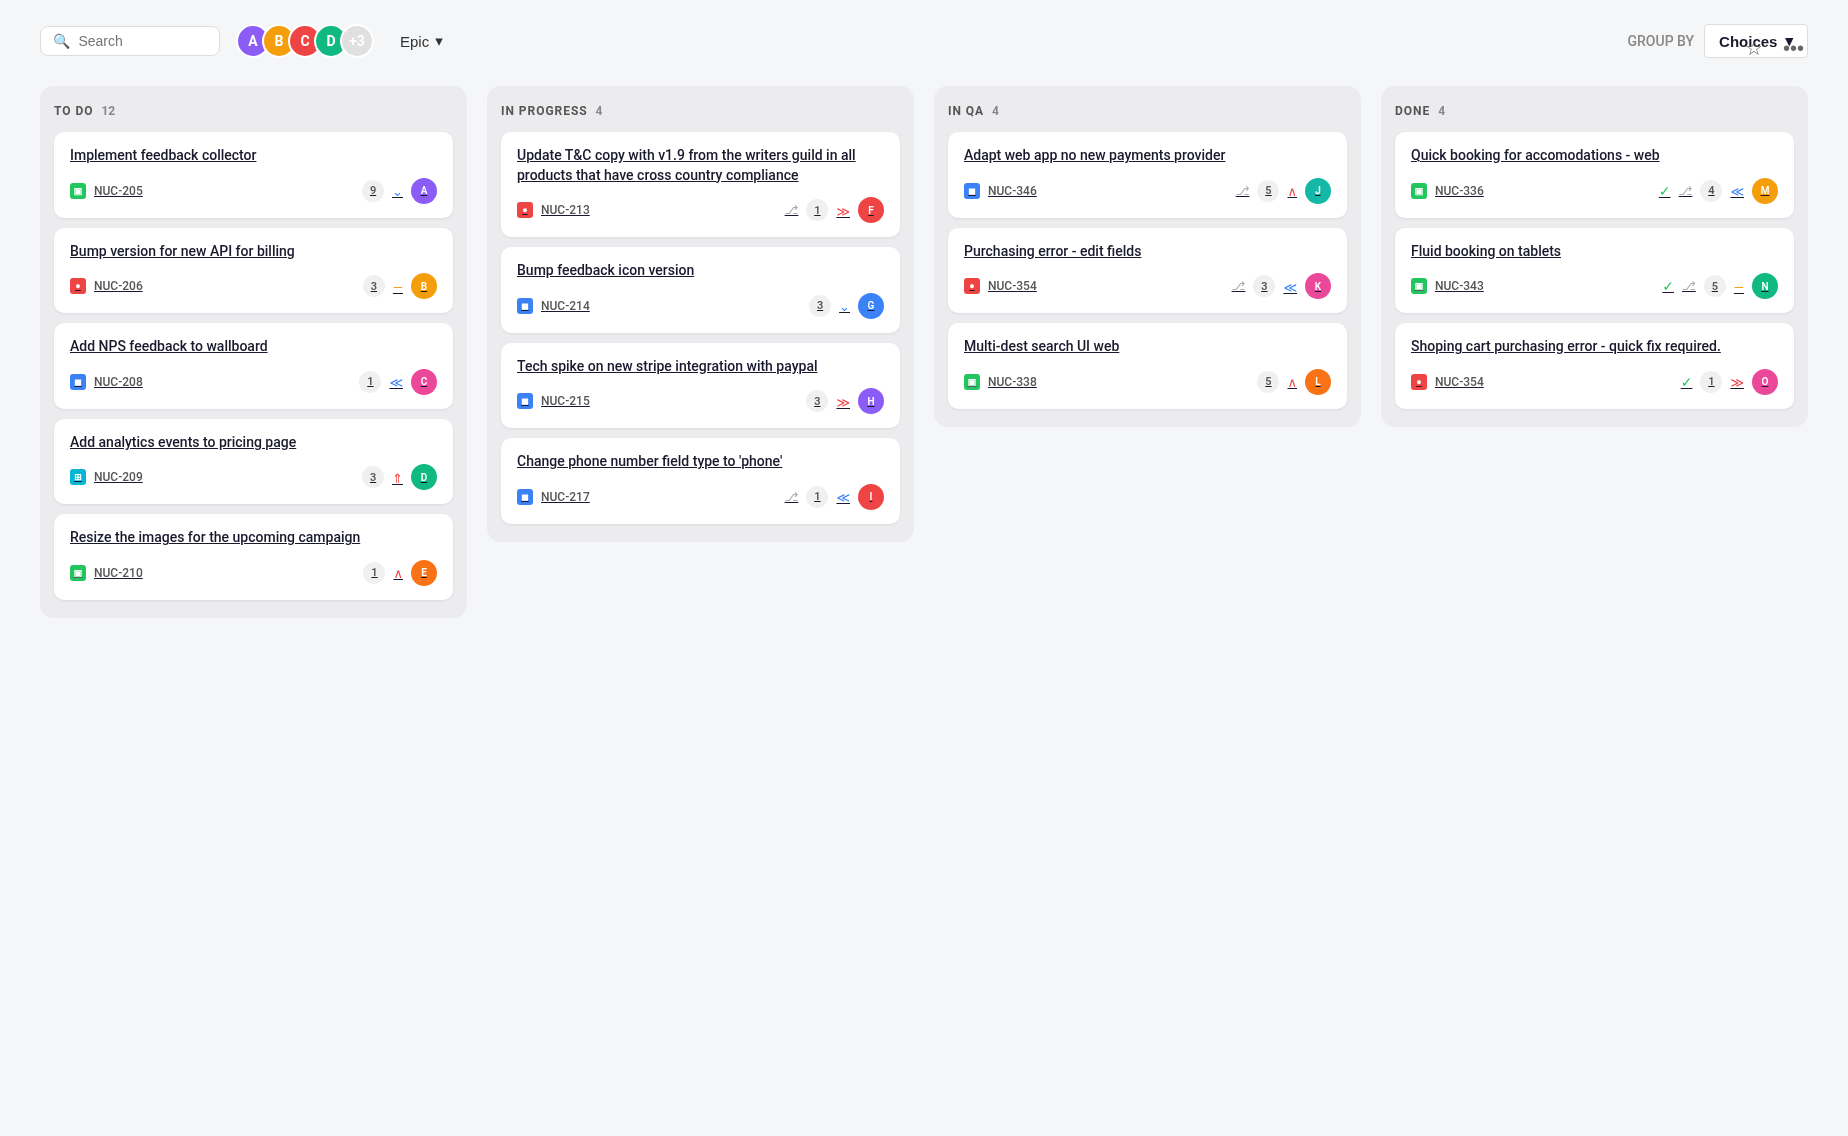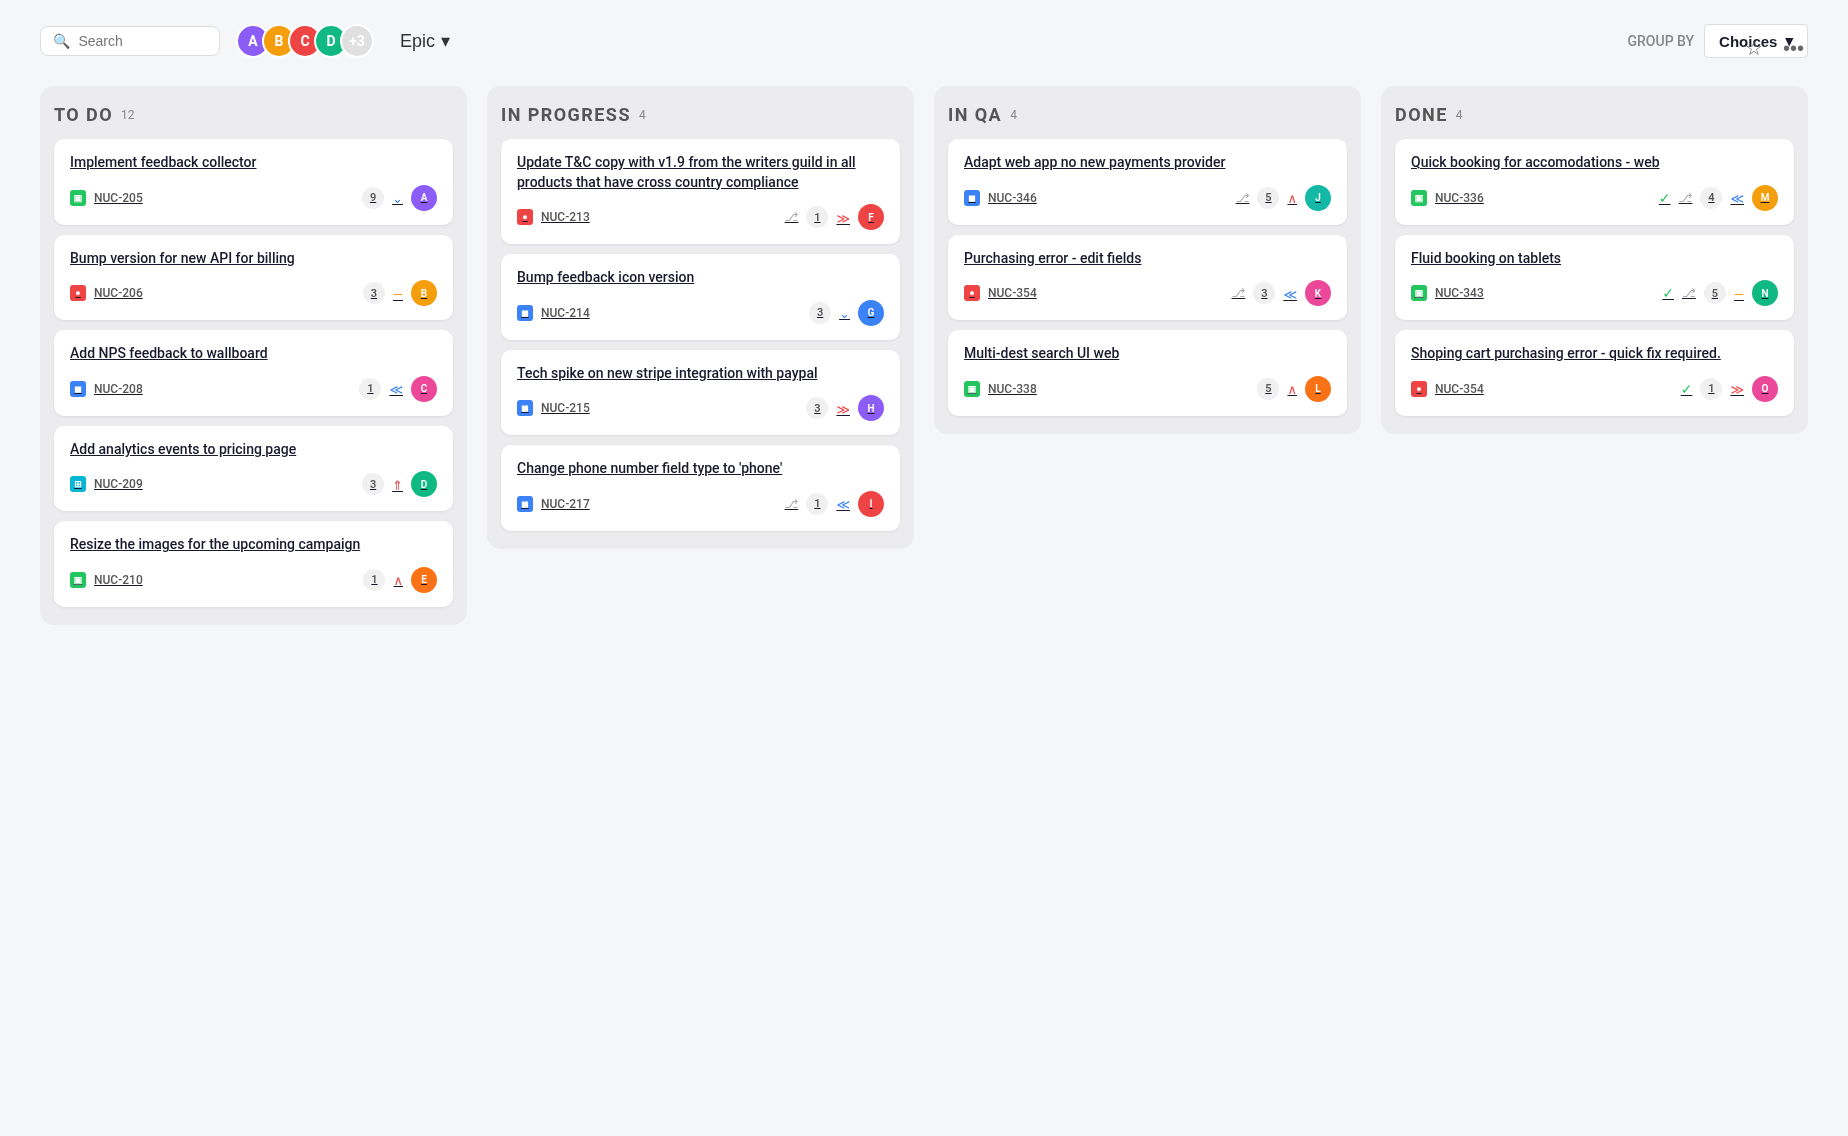--- a/index.html
+++ b/index.html
@@ -89,21 +89,21 @@
       color: #555;
       font-size: 12px;
     }
     .epic-btn {
       display: flex;
       align-items: center;
       gap: 6px;
       background: none;
       border: none;
       cursor: pointer;
-      font-size: 18px;
+      font-size: 15px;
       font-weight: 500;
       color: #333;
       padding: 6px 10px;
     }
     .group-by-area {
       margin-left: auto;
       display: flex;
       align-items: center;
       gap: 10px;
     }
@@ -136,30 +136,30 @@
       border-radius: 14px;
       padding: 18px 14px;
     }
     .column-header {
       display: flex;
       align-items: center;
       gap: 8px;
       margin-bottom: 14px;
     }
     .column-title {
-      font-size: 18px;
+      font-size: 12px;
       font-weight: 700;
       letter-spacing: 0.08em;
       color: #555;
       text-transform: uppercase;
     }
     .column-count {
       font-size: 12px;
       color: #888;
-      font-weight: 400;
+      font-weight: 700;
     }
     .card {
       background: #fff;
       border-radius: 10px;
       padding: 14px 16px;
       margin-bottom: 10px;
       box-shadow: 0 1px 3px rgba(0,0,0,0.07);
       text-decoration: underline;
     }
     .card:last-child { margin-bottom: 0; }

